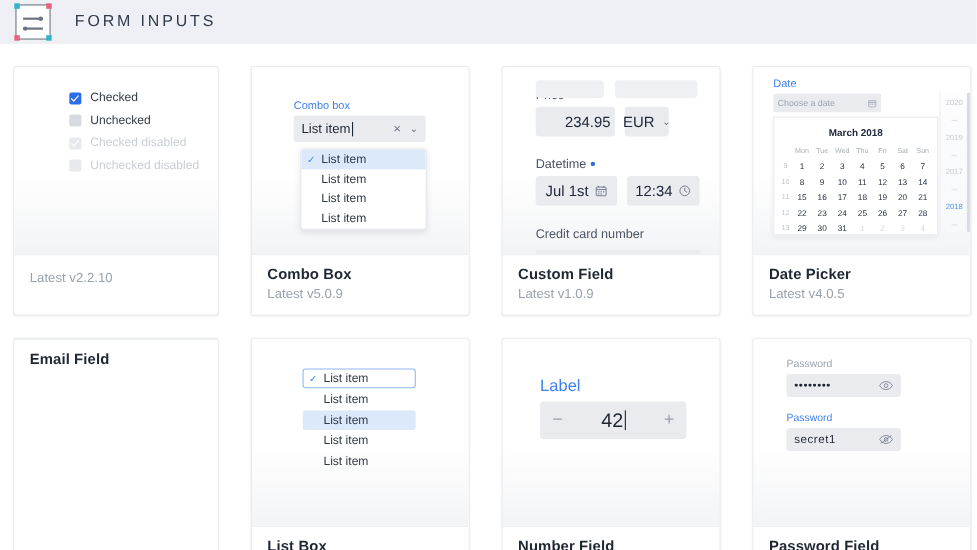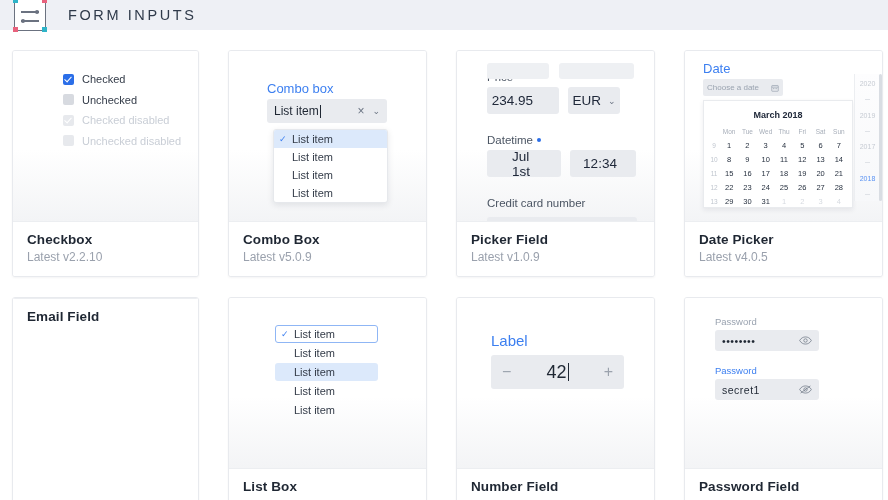--- a/index.html
+++ b/index.html
@@ -5,21 +5,21 @@
   * { box-sizing: border-box; margin: 0; padding: 0; }
   html, body {
     width: 888px; height: 500px;
     background: #ffffff;
     font-family: "Liberation Sans", sans-serif;
     overflow: hidden;
   }
 
   
   .header {
-    height: 30px;
+    height: 40px;
     background: #eef0f5;
     display: flex;
     align-items: center;
     padding-left: 14px;
   }
   .logo-box {
     position: relative;
     width: 32px; height: 32px;
     border: 1.5px solid #6b7280;
     background: #ffffff;
@@ -86,21 +86,21 @@
     color: #1f2733;
     letter-spacing: 0.1px;
   }
   .card-sub {
     font-size: 12px;
     color: #9aa1ad;
     margin-top: 3px;
   }
 
   
-  .fld-label { font-size: 13px; color: #9aa3b0; margin-bottom: 3px; }
+  .fld-label { font-size: 10px; color: #9aa3b0; margin-bottom: 3px; }
   .fld-label.blue { color: #3c7ff0; }
   .inp {
     background: #e9ebef;
     border-radius: 3px;
     height: 24px;
     display: flex;
     align-items: center;
     padding: 0 7px;
     font-size: 12px;
     color: #1f2733;
@@ -174,39 +174,39 @@
     display: flex; gap: 10px;
   }
   .cf-ghost div { height: 16px; background: #eef0f3; border-radius: 3px; }
   .cf-ghost .g1 { width: 62px; }
   .cf-ghost .g2 { width: 75px; }
   .cf-label { font-size: 11.5px; color: #4b5563; margin: 20px 0 4px 0; }
   .cf-row { display: flex; gap: 9px; }
   .cf-val {
     background: #e9ebef; border-radius: 3px; height: 27px;
     display: flex; align-items: center; justify-content: center;
-    font-size: 13.5px; color: #20293a; padding: 0 26px;
+    font-size: 13.5px; color: #20293a; padding: 0 4px;
   }
   .cf-val.price { width: 72px; justify-content: flex-end; }
-  .cf-val.cur { width: 51px; gap: 7px; }
+  .cf-val.cur { width: 40px; gap: 7px; }
   .cf-val.date { width: 74px; gap: 6px; }
   .cf-val.time { width: 66px; gap: 6px; }
   .req-dot {
     display: inline-block; width: 4px; height: 4px; border-radius: 50%;
     background: #2b6ee8; margin-left: 4px; vertical-align: 2px;
   }
   .cc-bar {
     margin-top: 8px; height: 8px; width: 150px;
     background: #e9ebef; border-radius: 3px 3px 0 0;
   }
 
   
   .dp-wrap { padding: 10px 0 0 18px; position: relative; }
   .dp-inp {
-    width: 80px; height: 17px; background: #e9ebef;
+    width: 98px; height: 17px; background: #e9ebef;
     border-radius: 2px; display: flex; align-items: center;
     justify-content: space-between; padding: 0 4px;
     font-size: 8px; color: #9aa3b0;
   }
   .cal {
     margin-top: 4px;
     width: 150px;
     background: #fff;
     border: 1px solid #e9ebee;
     box-shadow: 0 2px 5px rgba(20,30,50,0.08);
@@ -321,21 +321,20 @@
           <span class="cb-box dis-on"></span>
           <span class="cb-label">Checked disabled</span>
         </div>
         <div class="cb-row disabled">
           <span class="cb-box"></span>
           <span class="cb-label">Unchecked disabled</span>
         </div>
       </div>
     </div>
     <div class="card-foot">
-      <div class="card-title">Checkbox</div>
       <div class="card-sub">Latest v2.2.10</div>
     </div>
   </div>
 
   <div class="card">
     <div class="preview">
       <div class="combo-wrap">
         <div class="fld-label blue">Combo box</div>
         <div class="inp combo-input">
           <span class="txt">
@@ -400,21 +399,21 @@
               <circle cx="8" cy="8" r="6.4" fill="none" stroke="#6b7483" stroke-width="1.2"></circle>
               <path d="M8 4.4V8l2.7 1.8" fill="none" stroke="#6b7483" stroke-width="1.2" stroke-linecap="round"></path>
             </svg>
           </div>
         </div>
         <div class="cf-label">Credit card number</div>
         <div class="cc-bar"></div>
       </div>
     </div>
     <div class="card-foot">
-      <div class="card-title">Picker Field</div>
+      <div class="card-title">Custom Field</div>
       <div class="card-sub">Latest v1.0.9</div>
     </div>
   </div>
 
   <div class="card">
     <div class="preview">
       <div class="dp-wrap">
         <div class="fld-label blue">Date</div>
         <div class="dp-inp">
           <span>Choose a date</span>

